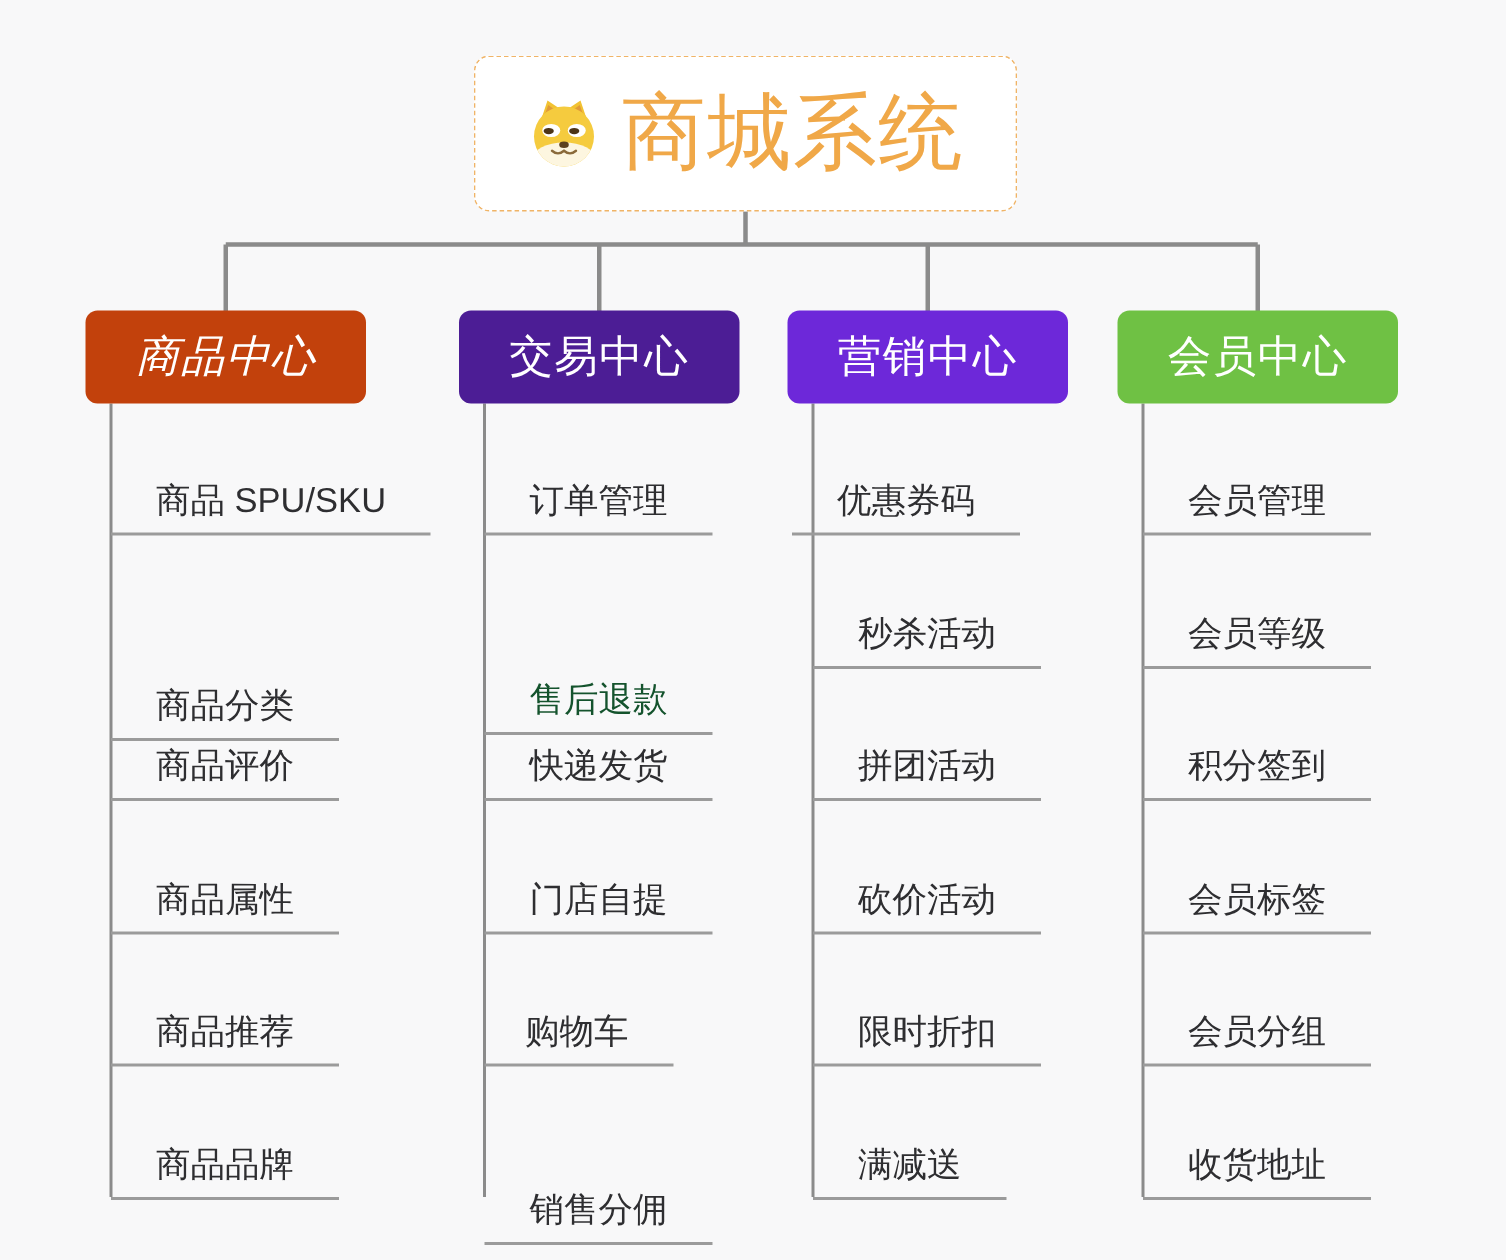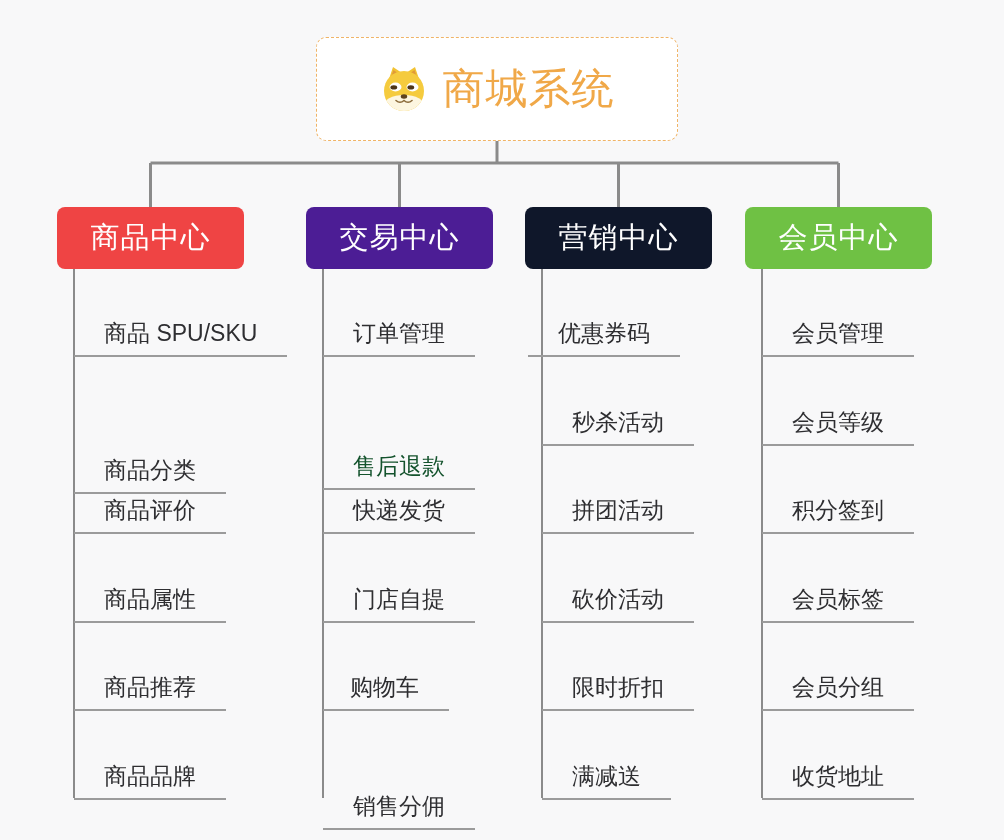--- a/index.html
+++ b/index.html
@@ -12,21 +12,21 @@
   #canvas{position:relative;width:1004px;height:840px;}
   #connector-svg{position:absolute;left:0;top:0;z-index:0;}
 
   .root-node{
     position:absolute;left:316px;top:37px;width:362px;height:104px;
     box-sizing:border-box;background:#ffffff;
     border:1px dashed #f0b467;border-radius:10px;
     display:flex;align-items:center;justify-content:center;gap:15px;
     z-index:2;
   }
-  .root-label{font-size:42px;letter-spacing:1px;color:#f0a848;}
+  .root-label{font-size:56px;letter-spacing:1px;color:#f0a848;}
 
   .branch-box{
     position:absolute;top:207px;width:187px;height:62px;
     box-sizing:border-box;border-radius:8px;
     display:flex;align-items:center;justify-content:center;
     color:#ffffff;font-size:29px;letter-spacing:1px;
     z-index:2;
   }
 
   .child-node{
@@ -66,39 +66,39 @@
       <ellipse cx="13.8" cy="22.4" rx="3.4" ry="2.1" fill="#4d3517"></ellipse>
       <ellipse cx="30.8" cy="22.4" rx="3.4" ry="2.1" fill="#4d3517"></ellipse>
 
       <ellipse cx="24" cy="31.5" rx="3.2" ry="2.2" fill="#5d421f"></ellipse>
       <path d="M16,35.5 Q20,39 24,35.5 Q28,39 32,35.5" fill="none" stroke="#8a6a3a" stroke-width="1.6" stroke-linecap="round"></path>
     </svg>
     <span class="root-label">商城系统</span>
   </div>
 
   <div id="nodes">
-      <div class="branch-box" style="left: 57px; background: #ef4444;">
+      <div class="branch-box" style="left: 57px; background: #c2410c; font-style: italic;">
         <span>商品中心</span>
       </div>
       <div class="child-node" style="left: 74px; top: 315px; border-bottom-color: rgb(155, 155, 155); color: rgb(46, 46, 49);">商品 SPU/SKU</div>
       <div class="child-node" style="left: 74px; top: 403.5px; border-bottom-color: rgb(155, 155, 155); color: rgb(46, 46, 49); margin-top: 48px;">商品分类</div>
       <div class="child-node" style="left: 74px; top: 492px; border-bottom-color: rgb(155, 155, 155); color: rgb(46, 46, 49);">商品评价</div>
       <div class="child-node" style="left: 74px; top: 580.5px; border-bottom-color: rgb(155, 155, 155); color: rgb(46, 46, 49);">商品属性</div>
       <div class="child-node" style="left: 74px; top: 669px; border-bottom-color: rgb(155, 155, 155); color: rgb(46, 46, 49); text-align: right;">商品推荐</div>
       <div class="child-node" style="left: 74px; top: 757.5px; border-bottom-color: rgb(155, 155, 155); color: rgb(46, 46, 49);">商品品牌</div>
       <div class="branch-box" style="left: 306px; background: #4c1d95;">
         <span>交易中心</span>
       </div>
       <div class="child-node" style="left: 323px; top: 315px; border-bottom-color: rgb(155, 155, 155); color: rgb(46, 46, 49);">订单管理</div>
       <div class="child-node" style="left: 323px; top: 424px; border-bottom-color: rgb(155, 155, 155); color: #14532d; margin-top: 24px;">售后退款</div>
       <div class="child-node" style="left: 323px; top: 492px; border-bottom-color: rgb(155, 155, 155); color: rgb(46, 46, 49);">快递发货</div>
       <div class="child-node" style="left: 323px; top: 580.5px; border-bottom-color: rgb(155, 155, 155); color: rgb(46, 46, 49);">门店自提</div>
       <div class="child-node" style="left: 323px; top: 669px; border-bottom-color: rgb(155, 155, 155); color: rgb(46, 46, 49); padding-left: 27px;">购物车</div>
       <div class="child-node" style="left: 323px; top: 757.5px; border-bottom-color: rgb(155, 155, 155); color: rgb(46, 46, 49); margin-top: 30px;">销售分佣</div>
-      <div class="branch-box" style="left: 525px; background: #0f172a;">
+      <div class="branch-box" style="left: 525px; background: #6d28d9;">
         <span>营销中心</span>
       </div>
       <div class="child-node" style="left: 528px; top: 315px; border-bottom-color: rgb(155, 155, 155); color: rgb(46, 46, 49);">优惠券码</div>
       <div class="child-node" style="left: 542px; top: 403.5px; border-bottom-color: rgb(155, 155, 155); color: rgb(46, 46, 49);">秒杀活动</div>
       <div class="child-node" style="left: 542px; top: 492px; border-bottom-color: rgb(155, 155, 155); color: rgb(46, 46, 49);">拼团活动</div>
       <div class="child-node" style="left: 542px; top: 580.5px; border-bottom-color: rgb(155, 155, 155); color: rgb(46, 46, 49);">砍价活动</div>
       <div class="child-node" style="left: 542px; top: 669px; border-bottom-color: rgb(155, 155, 155); color: rgb(46, 46, 49);">限时折扣</div>
       <div class="child-node" style="left: 542px; top: 757.5px; border-bottom-color: rgb(155, 155, 155); color: rgb(46, 46, 49);">满减送</div>
       <div class="branch-box" style="left: 745px; background: rgb(111, 193, 68);">
         <span>会员中心</span>

